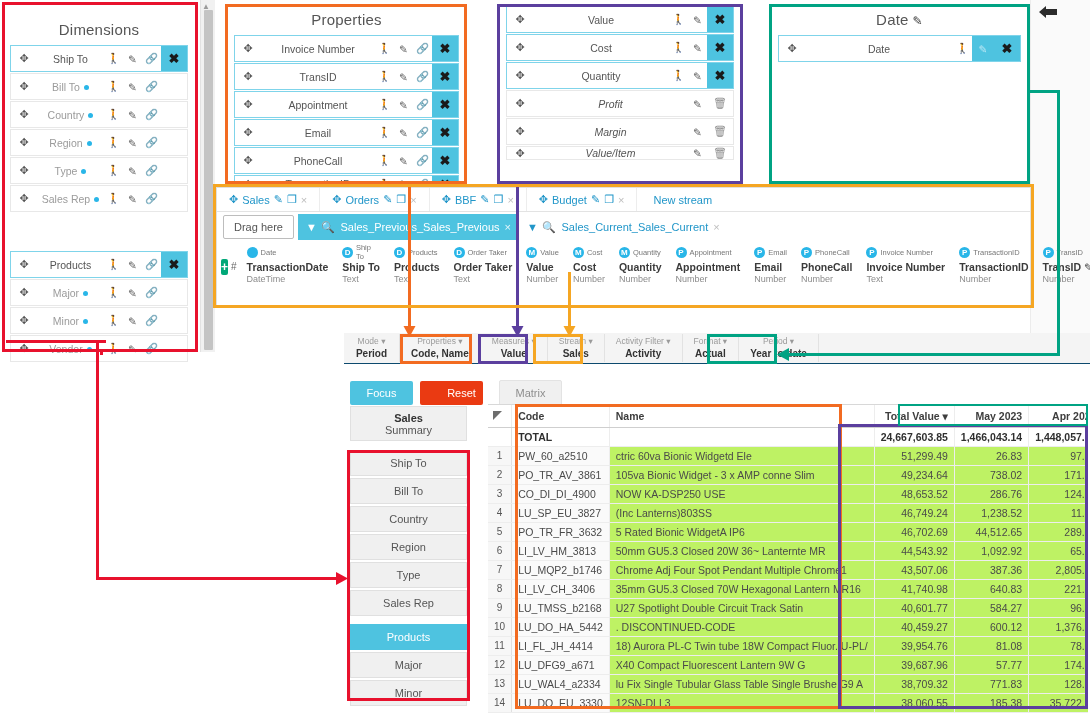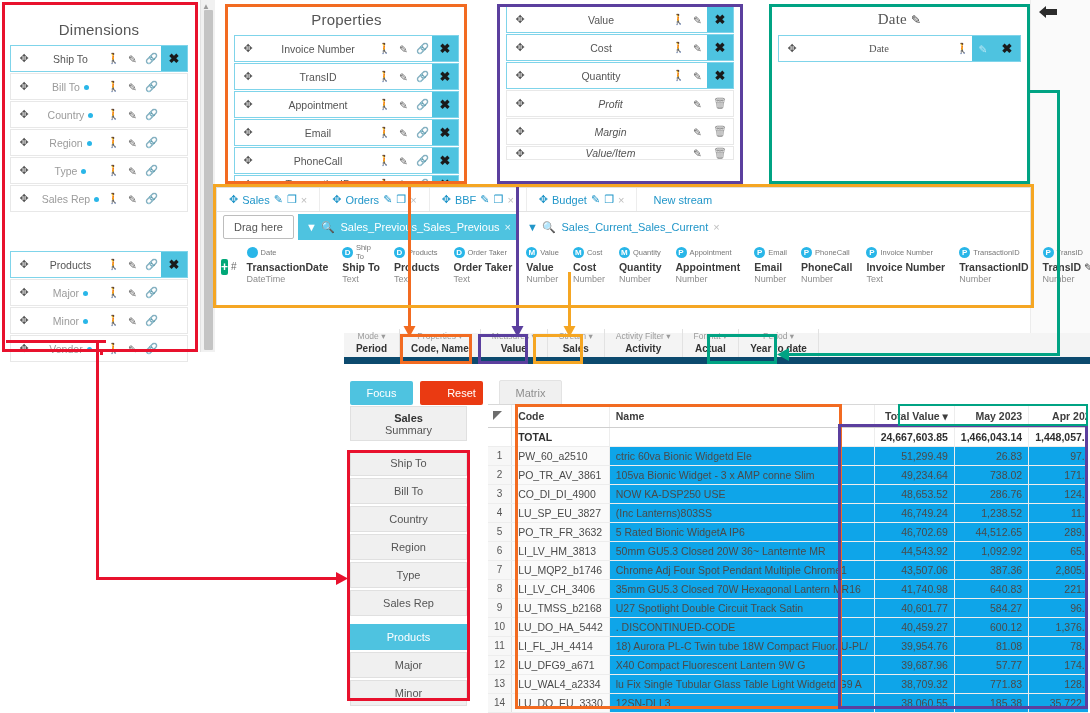--- a/index.html
+++ b/index.html
@@ -85,21 +85,21 @@
   .fcol .ftop .tiny { font-size:7.5px; color:#777; }
   .fcol .fname { font-size:10.5px; font-weight:bold; color:#3b3b3b; margin-top:2px; white-space:nowrap;}
   .fcol .ftype { font-size:9px; color:#8c8c8c; margin-top:1px; }
   .plus-green {
     width:16px; height:16px; background:#00a878; color:#fff; border-radius:2px;
     font-size:12px; line-height:16px; text-align:center; font-weight:bold; margin-top:14px;
   }
   .hashmark { font-size:10px; color:#666; margin-top:16px; padding:0 3px;}
 
   
-  .toolbar { display:flex; align-items:flex-end; height:31px; background:#f4f4f4; border-bottom:7px solid #0c4a6e;}
+  .toolbar { display:flex; align-items:center; height:31px; background:#f4f4f4; border-bottom:1px solid #0c4a6e;}
   .tbtn {
     display:flex; flex-direction:column; align-items:center; justify-content:center;
     padding:2px 11px; border-right:1px solid #e2e2e2; min-width:56px;
   }
   .tbtn .cap { font-size:8.5px; color:#9a9a9a; line-height:11px;}
   .tbtn .val { font-size:10px; color:#333; font-weight:bold; line-height:13px;}
 
   .actionrow { display:flex; align-items:center; gap:7px; padding:7px 0 0 0; }
   .btn { font-size:11px; padding:6px 0; width:63px; text-align:center; border-radius:2px; }
   .btn.focus { background:#4ec3e0; color:#fff; }
@@ -326,21 +326,21 @@
       </div>
       <div class="row" style="height: 14px; overflow: hidden;">
         <div class="drag">✥</div>
         <div class="lbl ital">Value/Item</div>
         <div class="ic">✎</div>
         <div class="trash">🗑</div>
       </div>
     </div>
 </div>
 
-<div class="abs panel" style="left:772px; top:6px; width:255px; height:175px; border:none;font-family:Liberation Serif, serif;">
+<div class="abs panel" style="left:772px; top:6px; width:255px; height:175px; border:none;">
   <div class="panel-title">
     <span>Date</span><span class="edit-ic">✎</span>
   </div>
   <div class="row" style="border:1px solid #7fd4ea;">
     <div class="drag">✥</div>
     <div class="lbl">Date</div>
     <div class="ic">🚶</div>
     <div class="ic" style="background:#4ec3e0;color:#bfe9f5;align-self:stretch;display:flex;align-items:center;justify-content:center;width:22px;">✎</div>
     <div class="xbox">✖</div>
   </div>
@@ -584,21 +584,21 @@
       </div>
       <div class="navitem">
         <span>Major</span>
       </div>
       <div class="navitem">
         <span>Minor</span>
       </div>
     </div>
 </div>
 
-<div class="abs" style="left:488px; top:404px; width:600px; height:309px; background:#0ea5e9; overflow:hidden; border-top:1px solid #d8d8d8;">
+<div class="abs" style="left:488px; top:404px; width:600px; height:309px; background:#bef264; overflow:hidden; border-top:1px solid #d8d8d8;">
   <table class="grid">
     <thead>
         <tr id="thead-row">
           <th style="width: 22px; background: rgb(255, 255, 255);"></th>
           <th style="width: 85px;">Code</th>
           <th style="width: 235px;">Name</th>
           <th class="num" style="width: 72px; text-align: right;">Total Value ▾</th>
           <th class="num" style="width: 67px;">May 2023</th>
           <th class="num" style="width: 67px;">Apr 2023</th>
         </tr>
@@ -704,21 +704,21 @@
           <td class="rn">12</td>
           <td class="code">LU_DFG9_a671</td>
           <td>X40 Compact Fluorescent Lantern 9W G</td>
           <td class="num">39,687.96</td>
           <td class="num">57.77</td>
           <td class="num">174.22</td>
         </tr>
         <tr>
           <td class="rn">13</td>
           <td class="code">LU_WAL4_a2334</td>
-          <td>lu Fix Single Tubular Glass Table Light Widgetd G9 A</td>
+          <td>lu Fix Single Tubular Glass Table Single Brushe G9 A</td>
           <td class="num">38,709.32</td>
           <td class="num">771.83</td>
           <td class="num">128.68</td>
         </tr>
         <tr>
           <td class="rn">14</td>
           <td class="code">LU_DO_EU_3330</td>
           <td>12SN-DLL3</td>
           <td class="num">38,060.55</td>
           <td class="num">185.38</td>

